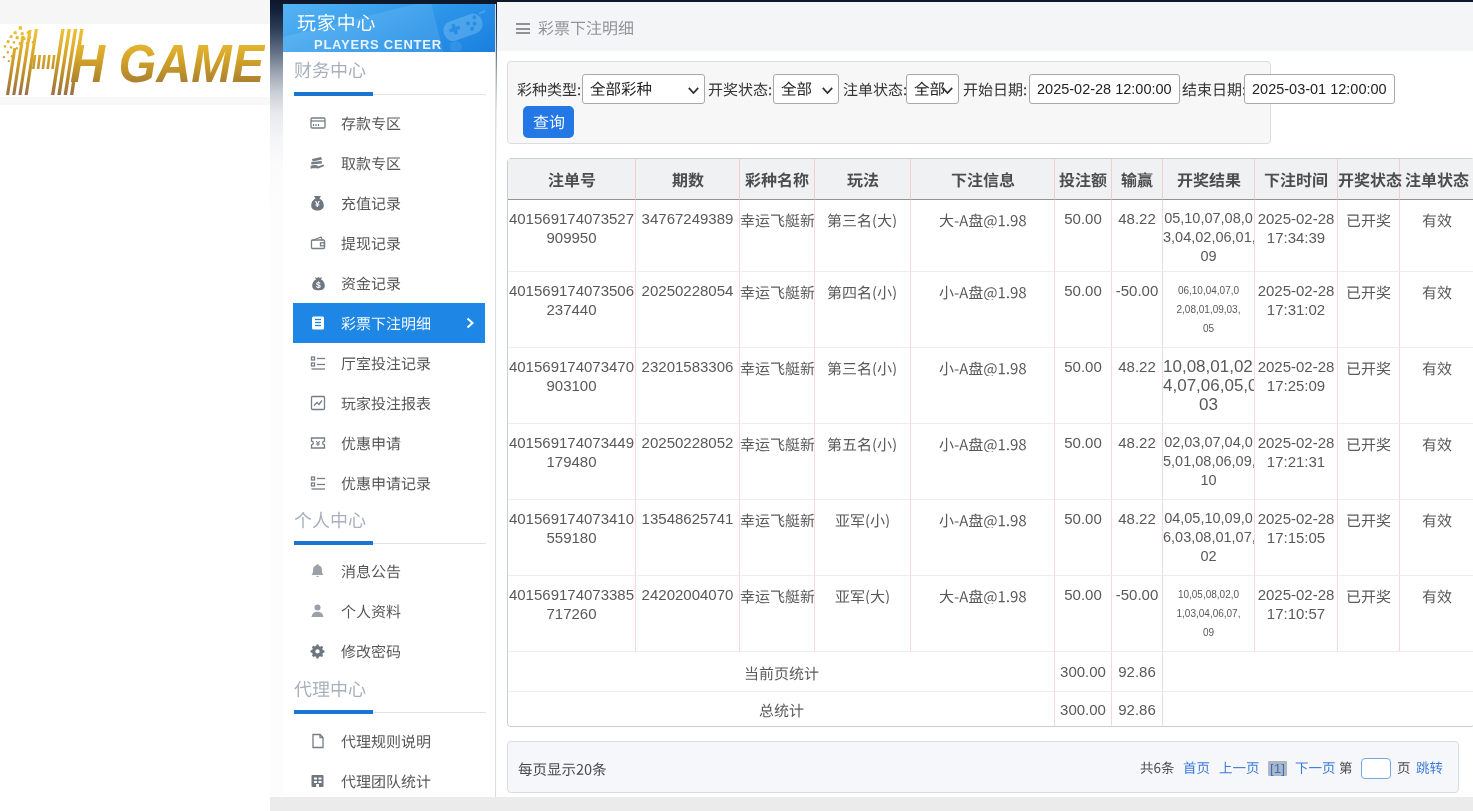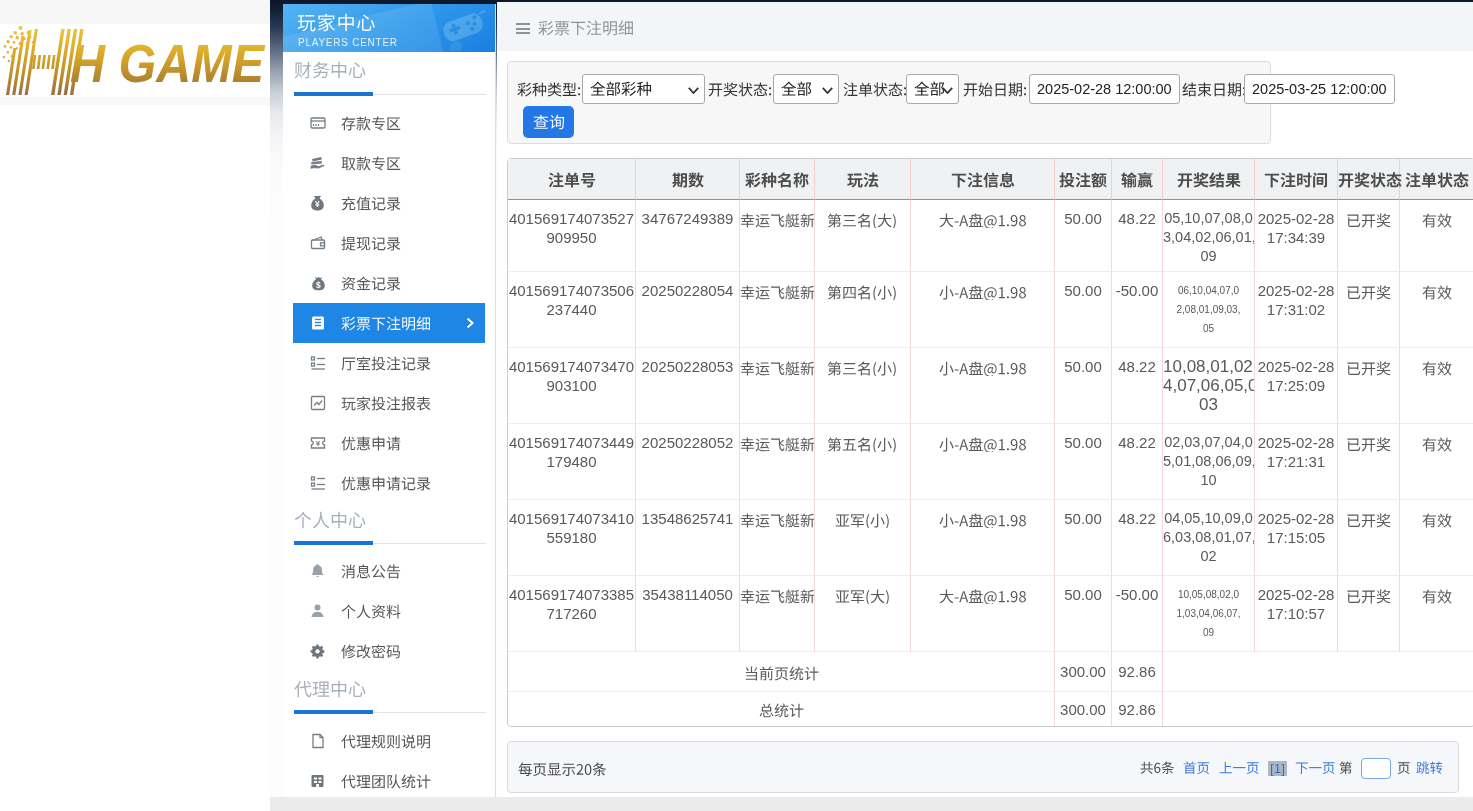--- a/index.html
+++ b/index.html
@@ -11,22 +11,22 @@
 #logopanel{position:absolute;left:0;top:0;width:270px;height:811px;background:#fff}
 #logopanel .topstrip{position:absolute;left:0;top:0;width:270px;height:24px;background:#f6f6f6}
 #logopanel .bot{position:absolute;left:0;top:97px;width:270px;height:8px;background:#f8f8f8}
 #sidebar{position:absolute;left:283px;top:4px;width:213px;height:793px;background:#fff;
  border-right:1px solid #dcdcdc}
 #shead{position:absolute;left:0;top:0;width:212px;height:48px;overflow:hidden;
  background:linear-gradient(150deg,#55b3f3 0%,#2d97ea 55%,#1a7fe0 100%)}
 #shead .diag{position:absolute;left:-30px;top:18px;width:190px;height:80px;
  background:rgba(255,255,255,.10);transform:rotate(-14deg)}
 #shead .cn{position:absolute;left:14px;top:9px}
-#shead .en{position:absolute;left:15px;top:33px;font-size:10px;letter-spacing:0.75px;
- color:#e8f3fd;font-weight:normal}
+#shead .en{position:absolute;left:31px;top:33px;font-size:13px;letter-spacing:0.75px;
+ color:#e8f3fd;font-weight:bold}
 .stitle{position:absolute;left:11px}
 .shr{position:absolute;left:11px;width:192px;height:1px;background:#e2e2e2}
 .shr i{position:absolute;left:0;top:-2px;width:79px;height:4px;background:#1a74d2}
 .mi{position:absolute;left:10px;width:192px;height:40px;display:flex;align-items:center;
  padding-left:16px}
 .mi .ic{width:17px;height:17px;margin-right:15px;flex:none;display:flex;
  align-items:center;justify-content:center}
 .mi.act{background:#1e86e4}
 .mi.act .ar{position:absolute;right:11px;top:14px}
 #main{position:absolute;left:497px;top:2px;width:976px;height:795px;background:#fff}
@@ -570,21 +570,21 @@
         <svg class="z" width="65" height="15" viewBox="0 0 65 15">
           <g fill="#333" transform="translate(0,13.20) scale(0.01500,-0.01500)">
             <use href="#g68" x="0"></use>
             <use href="#g69" x="1000"></use>
             <use href="#g66" x="2000"></use>
             <use href="#g67" x="3000"></use>
             <use href="#g57" x="4000"></use>
           </g>
         </svg>
       </div>
-      <div class="inp" style="left:736px;width:151px">2025-03-25 12:00:00</div>
+      <div class="inp" style="left:736px;width:151px">2025-03-01 12:00:00</div>
       <div id="qbtn">
         <svg class="z" width="32" height="16" viewBox="0 0 32 16">
           <g fill="#fff" transform="translate(0,14.08) scale(0.01600,-0.01600)">
             <use href="#g70" x="0"></use>
             <use href="#g71" x="1000"></use>
           </g>
         </svg>
       </div>
     </div>
     <table id="tbl">
@@ -785,21 +785,21 @@
             </svg></td>
           <td><svg class="z" width="30" height="15" viewBox="0 0 30 15">
               <g fill="#595959" transform="translate(0,13.20) scale(0.01500,-0.01500)">
                 <use href="#g118" x="0"></use>
                 <use href="#g119" x="1000"></use>
               </g>
             </svg></td>
         </tr>
         <tr style="height:76px">
           <td>401569174073470<br>903100</td>
-          <td>20250228053</td>
+          <td>23201583306</td>
           <td><svg class="z" width="75" height="15" viewBox="0 0 75 15">
               <g fill="#595959" transform="translate(0,13.20) scale(0.01500,-0.01500)">
                 <use href="#g98" x="0"></use>
                 <use href="#g99" x="1000"></use>
                 <use href="#g100" x="2000"></use>
                 <use href="#g101" x="3000"></use>
                 <use href="#g102" x="4000"></use>
               </g>
             </svg></td>
           <td><svg class="z" width="71" height="15" viewBox="0 0 71 15">
@@ -943,21 +943,21 @@
             </svg></td>
           <td><svg class="z" width="30" height="15" viewBox="0 0 30 15">
               <g fill="#595959" transform="translate(0,13.20) scale(0.01500,-0.01500)">
                 <use href="#g118" x="0"></use>
                 <use href="#g119" x="1000"></use>
               </g>
             </svg></td>
         </tr>
         <tr style="height:76px">
           <td>401569174073385<br>717260</td>
-          <td>35438114050</td>
+          <td>24202004070</td>
           <td><svg class="z" width="75" height="15" viewBox="0 0 75 15">
               <g fill="#595959" transform="translate(0,13.20) scale(0.01500,-0.01500)">
                 <use href="#g98" x="0"></use>
                 <use href="#g99" x="1000"></use>
                 <use href="#g100" x="2000"></use>
                 <use href="#g101" x="3000"></use>
                 <use href="#g102" x="4000"></use>
               </g>
             </svg></td>
           <td><svg class="z" width="56" height="15" viewBox="0 0 56 15">

